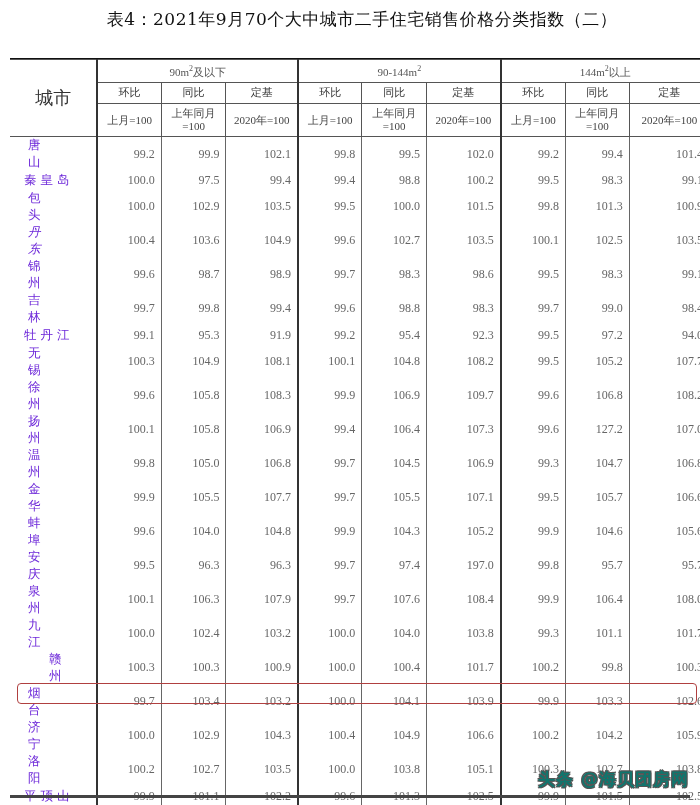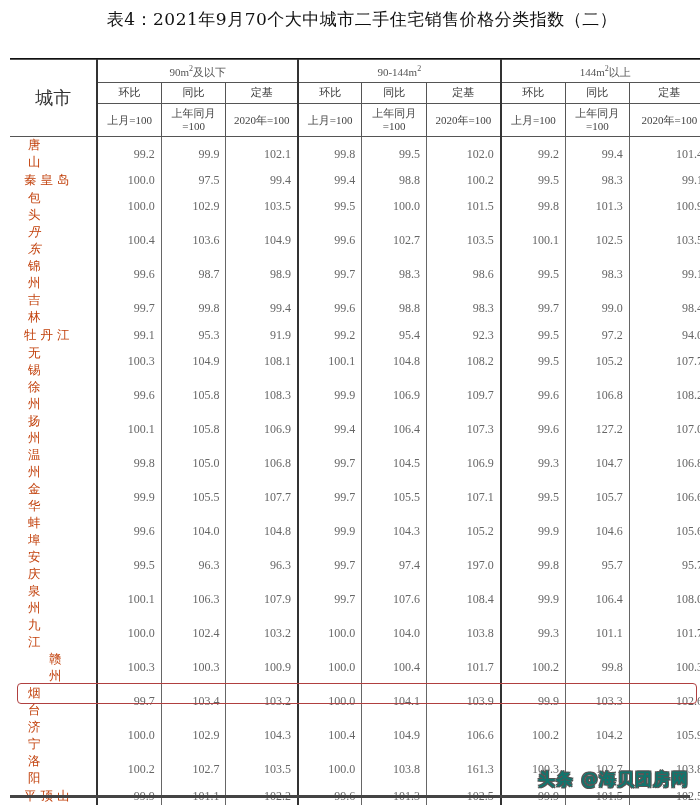--- a/index.html
+++ b/index.html
@@ -14,21 +14,21 @@
   .botrule { position:absolute; left:10px; top:795px; width:680px; height:3px; background:#444; }
   th { font-weight:normal; color:#444; border:1px solid #555; padding:0; text-align:center;
        line-height:1.15; }
   th.grp { height:22px; font-family:"Liberation Serif", serif; font-size:11px; color:#555; }
   th.sub { height:20px; font-size:11px; font-family:"DejaVu Sans", sans-serif; color:#333; }
   th.base { height:32px; font-size:11px; font-family:"Liberation Serif", serif; color:#444; }
   th.city { font-size:18px; font-family:"DejaVu Sans", sans-serif; color:#333; border-left:none; }
   td { height:18.88px; padding:0 6px 0 0; text-align:right; color:#666;
        font-family:"Liberation Serif", serif; font-size:12px;
        border-left:1px solid #666; border-right:1px solid #666; }
-  td.city { text-align:left; padding-left:18px; border-left:none; color:#c2410c;
+  td.city { text-align:left; padding-left:18px; border-left:none; color:#6d28d9;
             font-family:"DejaVu Sans", sans-serif; font-size:12.5px; letter-spacing:0; }
   td.city span { display:inline-block; }
   td.gsep, th.gsep { border-left:2px solid #333; }
   .hlbox { position:absolute; left:17px; top:683px; width:678px; height:19px;
            border:1px solid #b04040; border-radius:4px; pointer-events:none; }
   .wm { position:absolute; left:538px; top:768px; font-size:17px; color:#0f766e;
         font-family:"DejaVu Sans", sans-serif; font-weight:bold;
         text-shadow: -1px -1px 0 #555, 1px -1px 0 #555, -1px 1px 0 #555, 1px 1px 0 #555;
         letter-spacing:1px; }
   sup { font-size:8px; }
@@ -311,21 +311,21 @@
         <td>104.2</td>
         <td>105.9</td>
       </tr>
       <tr>
         <td class="city"><span style="letter-spacing: 24px;">洛阳</span></td>
         <td class="gsep">100.2</td>
         <td>102.7</td>
         <td>103.5</td>
         <td class="gsep">100.0</td>
         <td>103.8</td>
-        <td>161.3</td>
+        <td>105.1</td>
         <td class="gsep">100.3</td>
         <td>102.7</td>
         <td>103.8</td>
       </tr>
       <tr>
         <td class="city"><span style="letter-spacing: 4px; margin-left: -4px;">平顶山</span></td>
         <td class="gsep">99.9</td>
         <td>101.1</td>
         <td>102.2</td>
         <td class="gsep">99.6</td>

